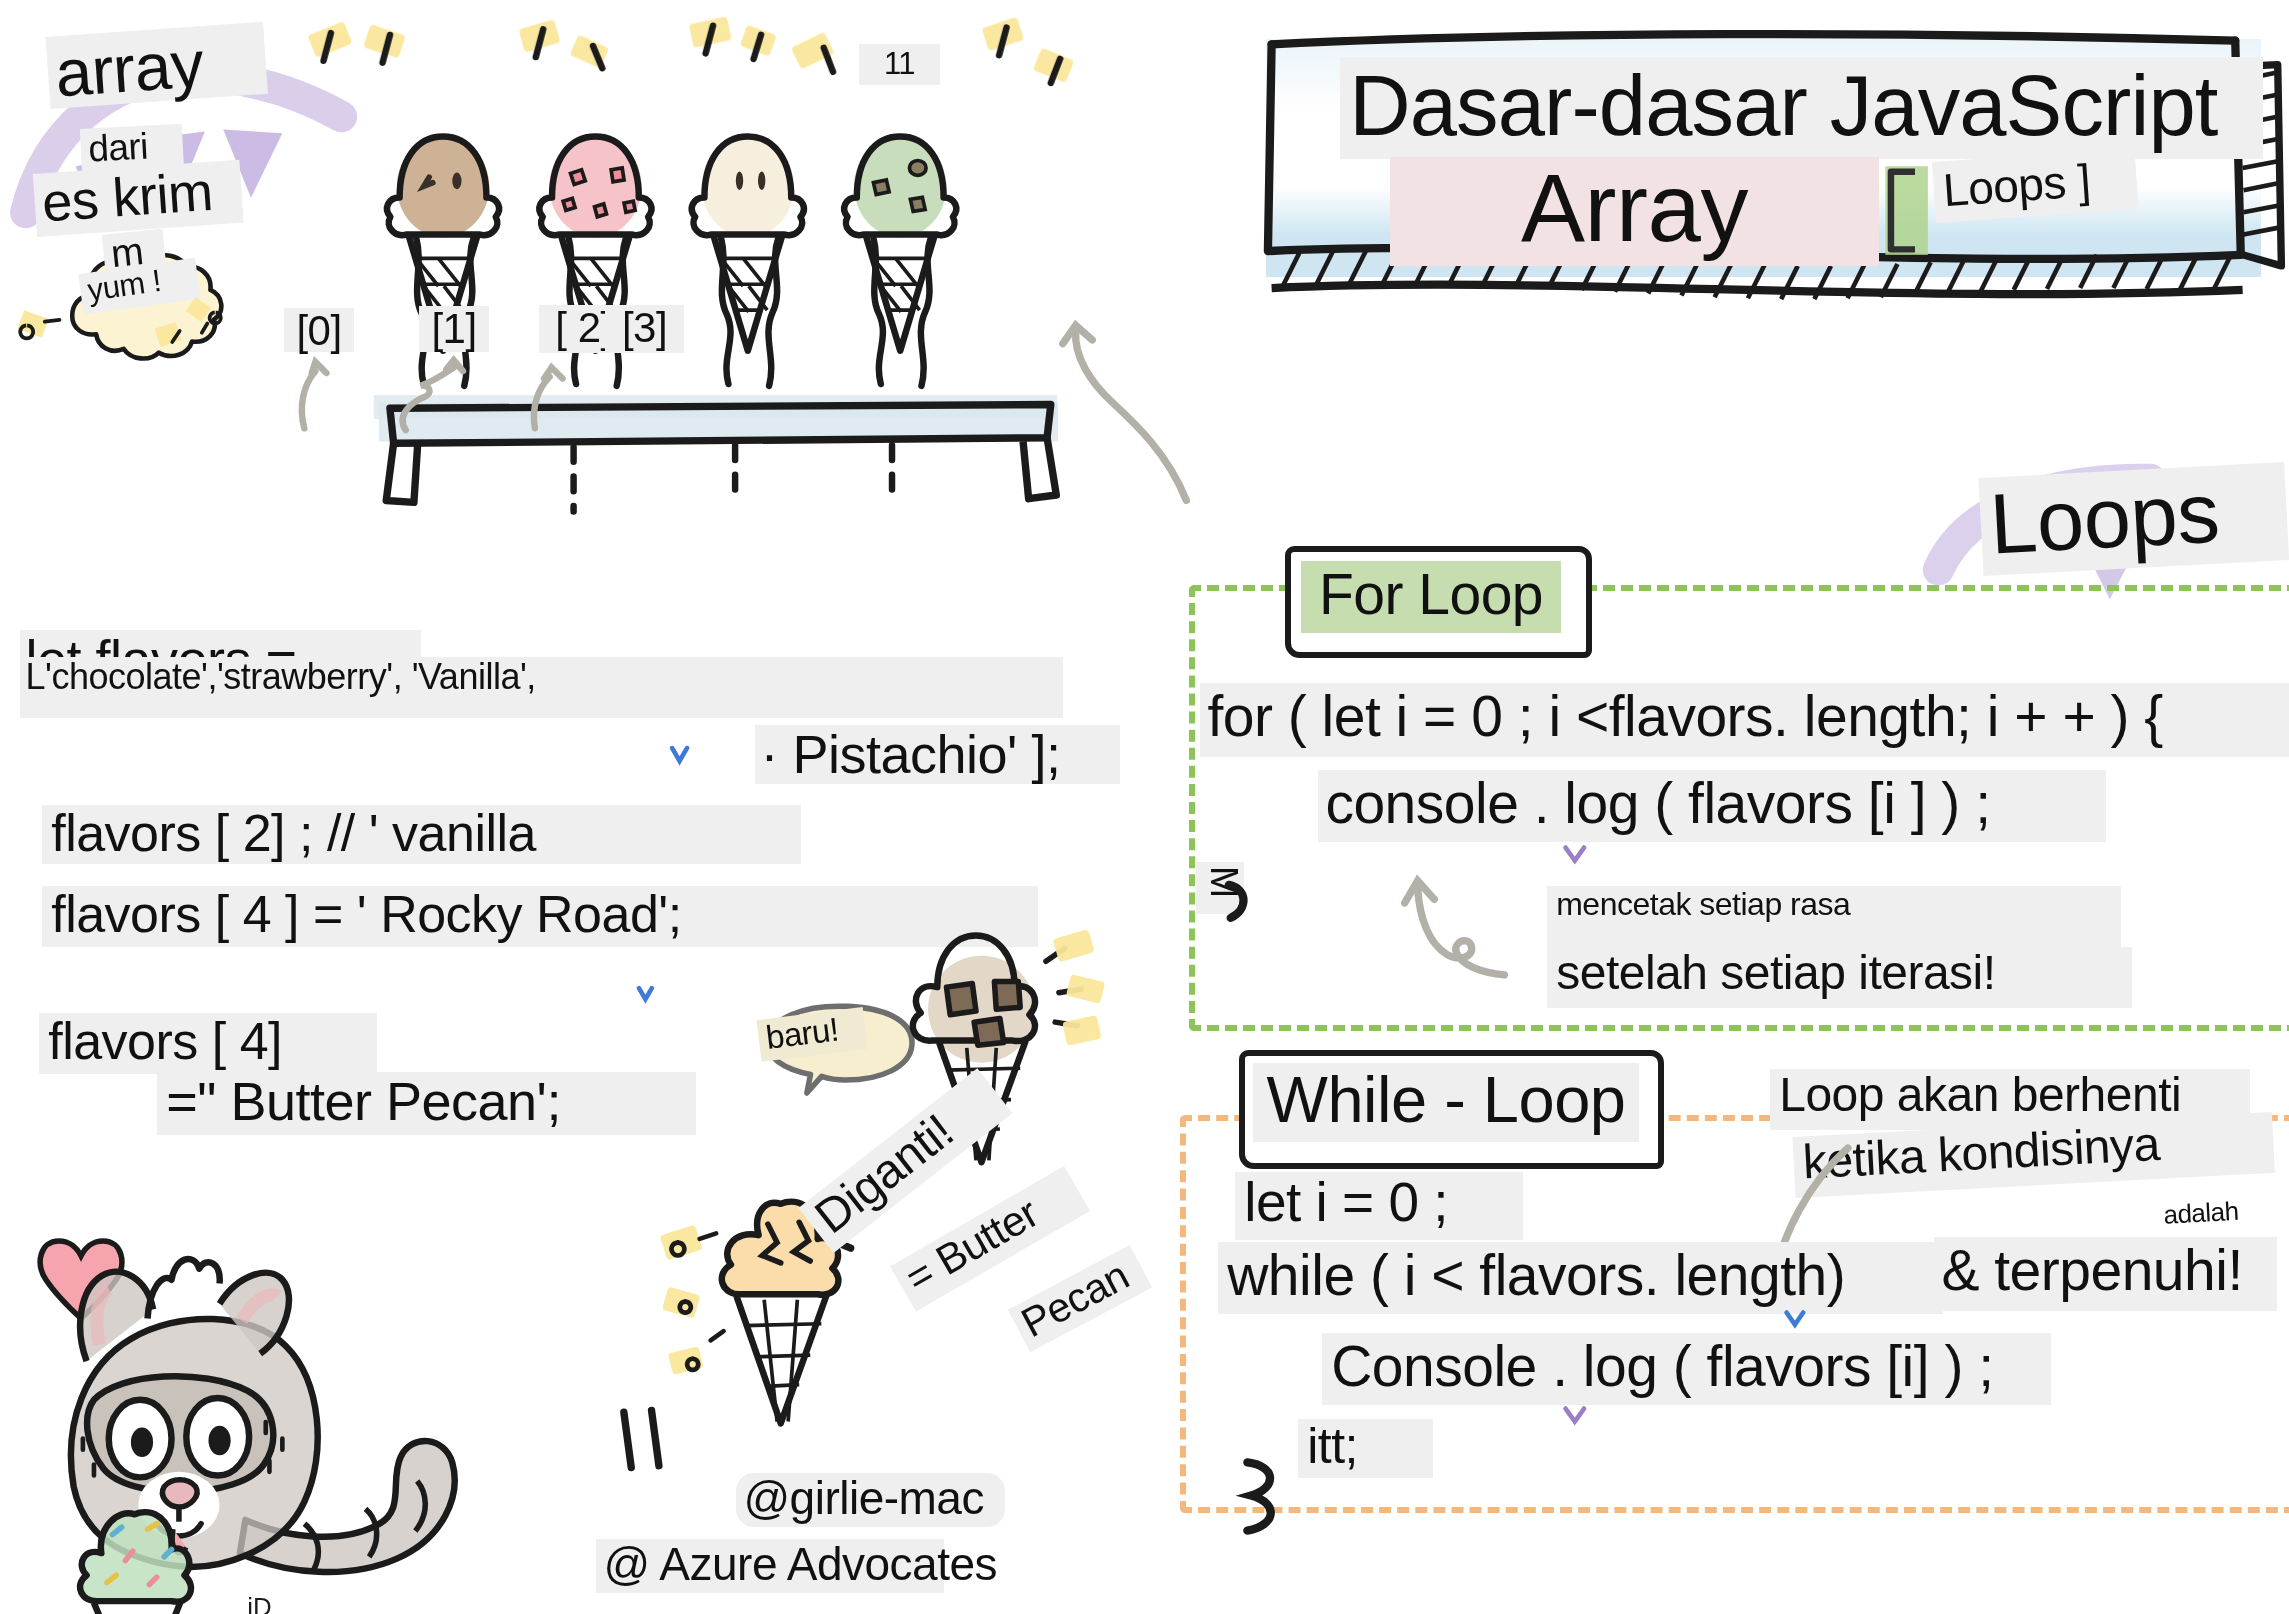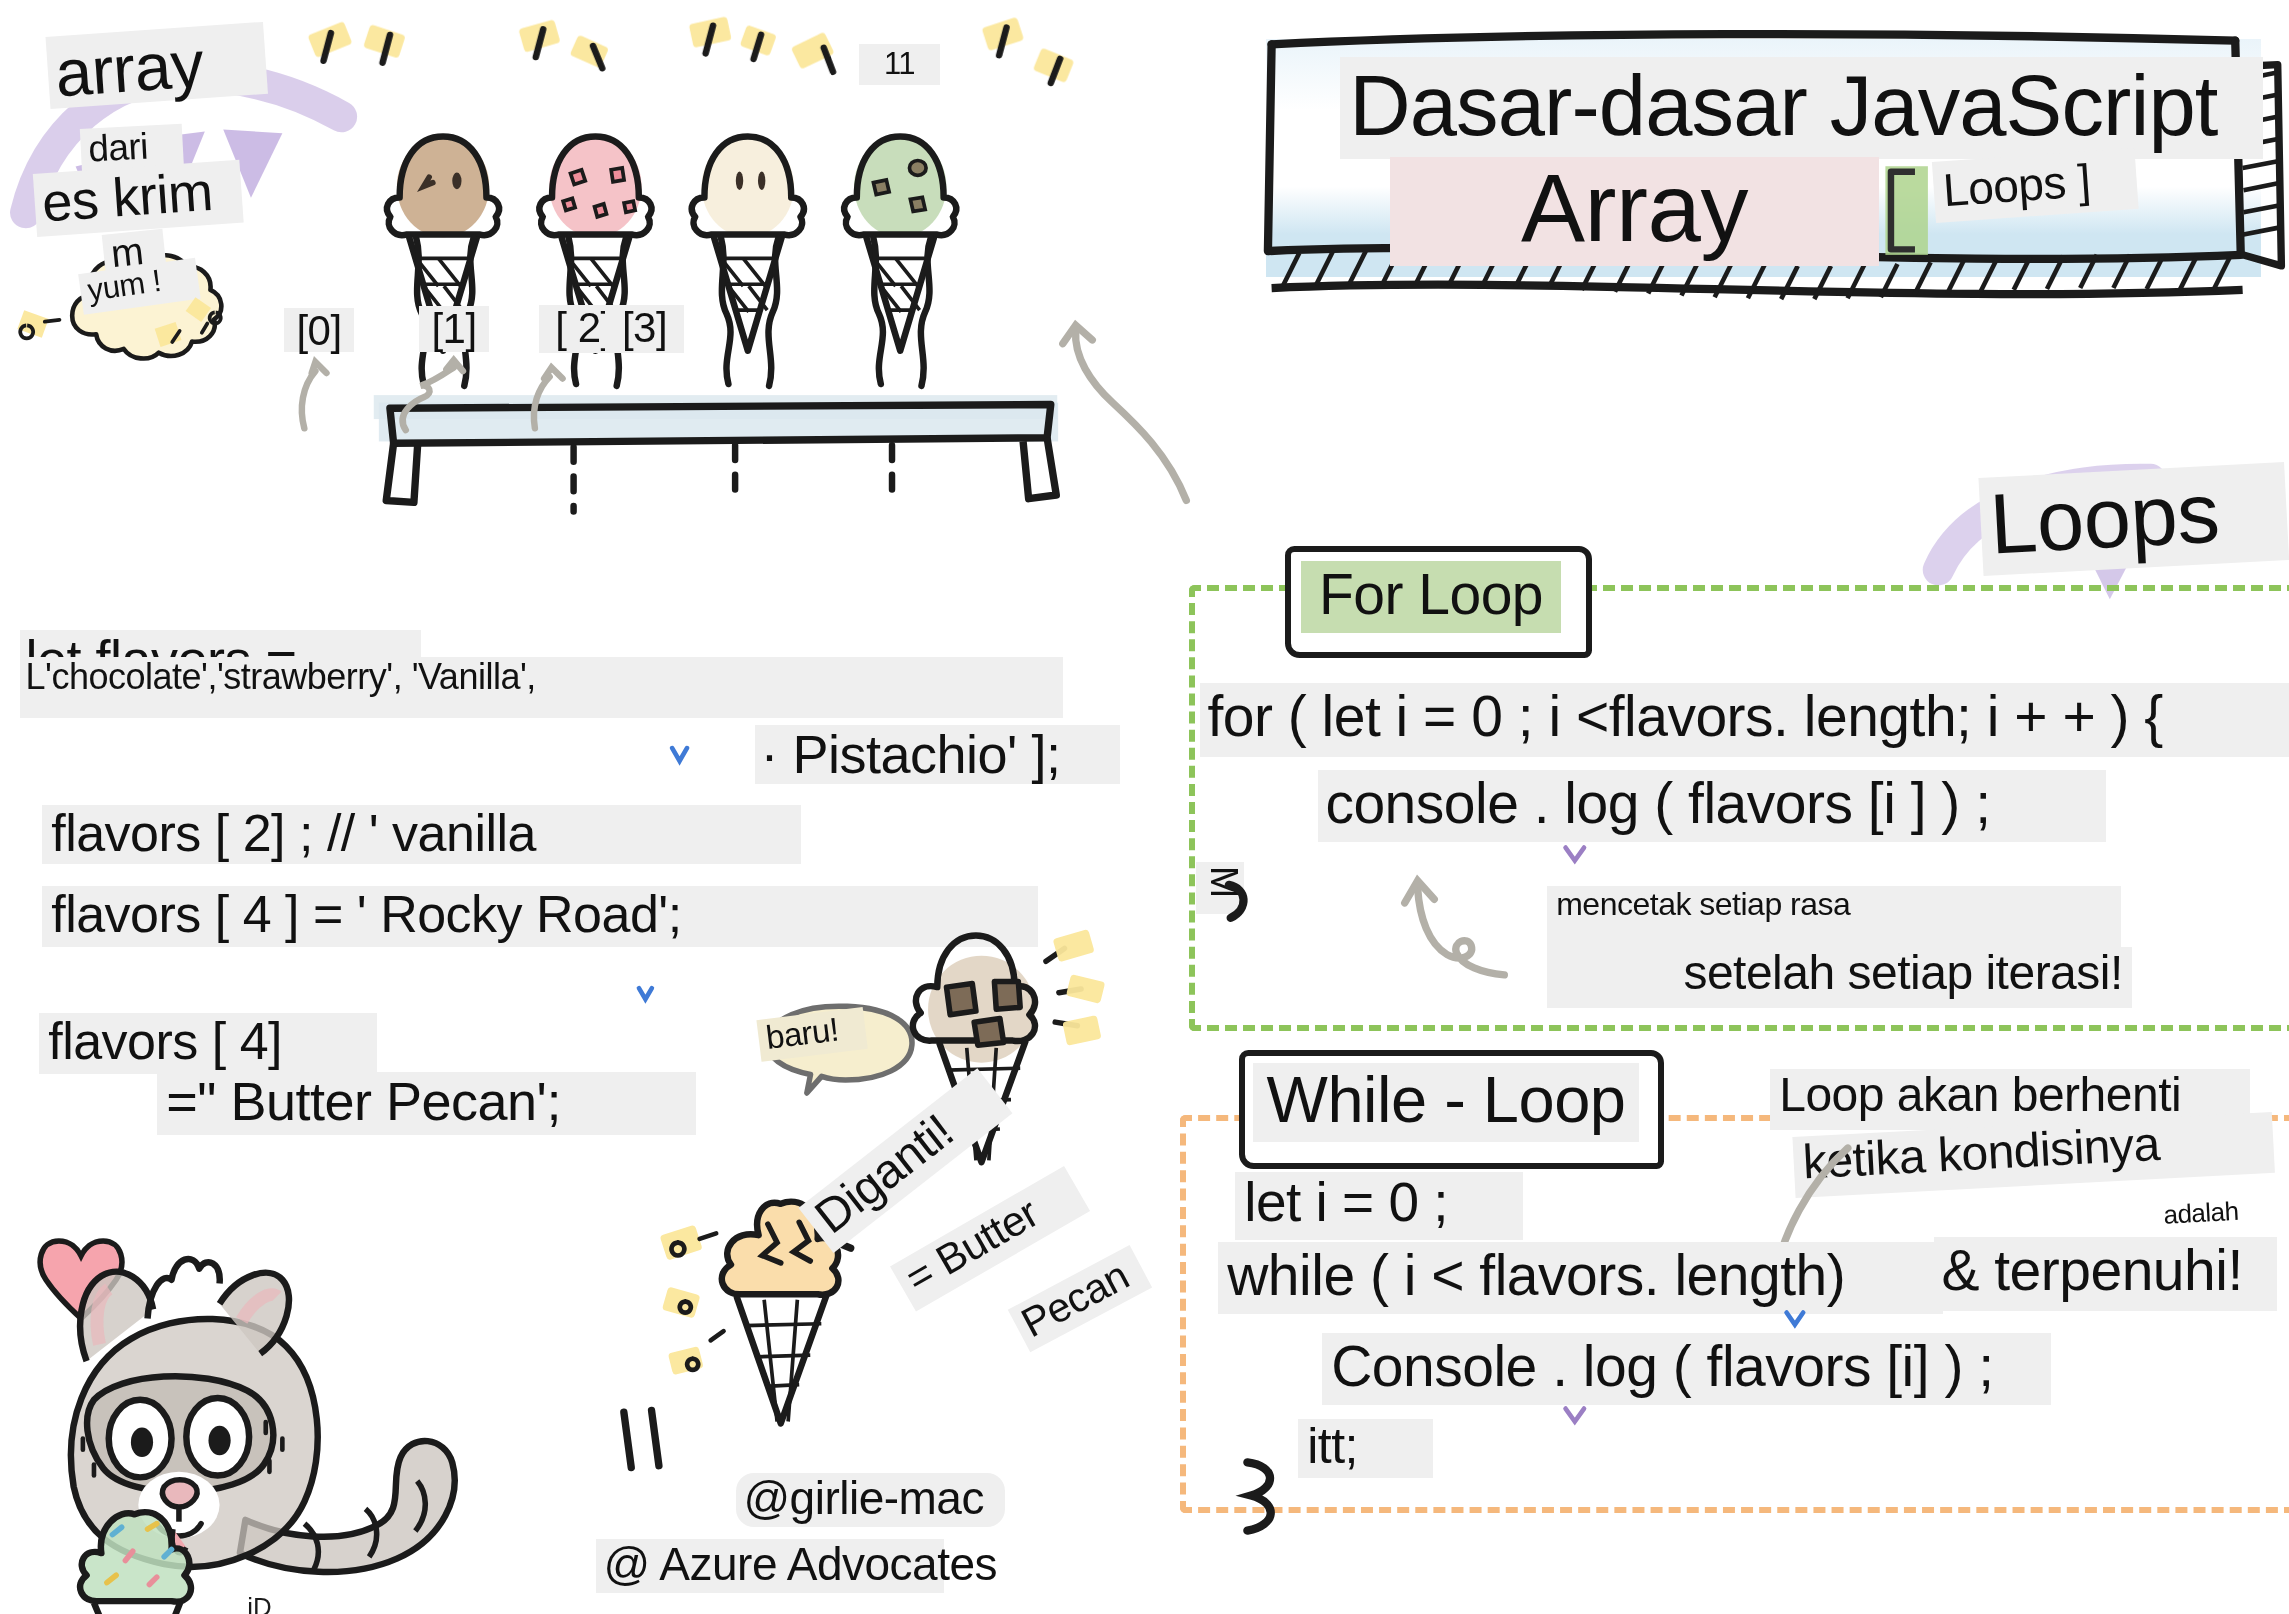--- a/index.html
+++ b/index.html
@@ -469,21 +469,21 @@
 <svg class="abs" style="left:1216px;top:879px;" width="55" height="65" viewBox="0 0 60 70">
   <path d="M14 6 C 34 10, 36 32, 16 42" fill="none" stroke="#1b1b1b" stroke-width="9" stroke-linecap="round"></path>
 </svg>
 
 <svg class="abs" style="left:1366px;top:866px;" width="166" height="120" viewBox="0 0 180 130">
   <path d="M150 118 C126 116 104 108 98 94 C94 82 110 76 114 86 C118 98 102 104 88 96 C68 84 58 56 56 24" fill="none" stroke="#b3b0a8" stroke-width="8" stroke-linecap="round"></path>
   <path d="M42 40 L56 16 L74 36" fill="none" stroke="#b3b0a8" stroke-width="8" stroke-linecap="round"></path>
 </svg>
 
 <div class="chip code" style="left:1547px;top:886px;width:574px;height:61px;font-size:32px;padding:1.8px 9.2px;">mencetak setiap rasa</div>
-<div class="chip code" style="left:1547px;top:947px;width:585px;height:61px;font-size:48px;padding:1.8px 9.2px;text-align:right;">setelah setiap iterasi!</div>
+<div class="chip code" style="left:1547px;top:947px;width:585px;height:61px;font-size:48px;padding:1.8px 9.2px;">setelah setiap iterasi!</div>
 
 <div class="abs dash-orange" style="left:1180px;top:1115px;width:1104px;height:386px;"></div>
 
 <div class="hand-box" style="left:1239px;top:1050px;width:413px;height:107px;"></div>
 <div class="chip code" style="left:1253px;top:1063px;width:386px;height:79px;font-size:65px;text-align:center;padding:3.7px 0 0 0;">While - Loop</div>
 
 <div class="chip code" style="left:1770px;top:1069px;width:480px;height:61px;font-size:48px;padding:1.8px 9.2px;">Loop akan berhenti</div>
 <div class="chip code" style="left:1794px;top:1137px;width:480px;height:61px;font-size:48px;transform:rotate(-3deg);padding:1.8px 9.2px;">ketika kondisinya</div>
 <div class="chip plain code" style="left:2160px;top:1202px;width:111px;height:33px;font-size:26px;transform:rotate(-3deg);padding:0 3.7px;">adalah</div>
 

